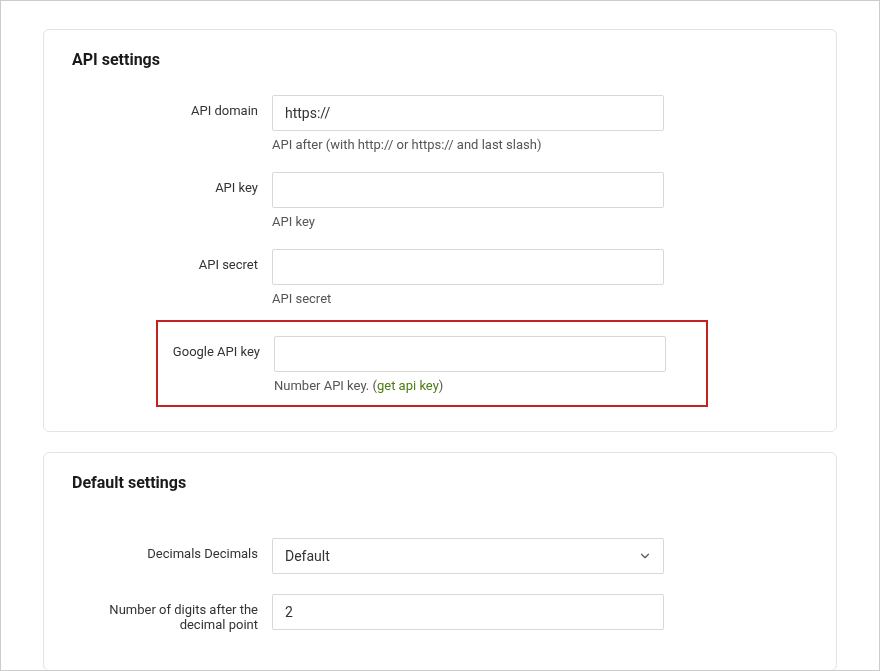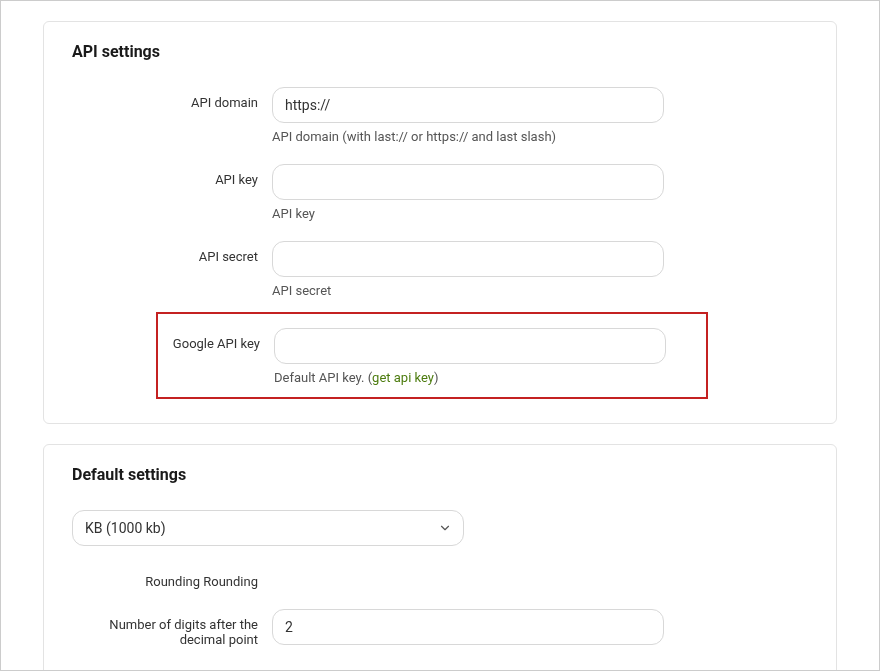--- a/index.html
+++ b/index.html
@@ -23,21 +23,21 @@
     }
     .page-title {
       font-size: 18px;
       font-weight: 700;
       margin-bottom: 20px;
     }
     .card {
       border: 1px solid #e3e3e3;
       border-radius: 6px;
       padding: 20px 28px 24px 28px;
-      margin: 8px 26px 20px 26px;
+      margin: 16px 26px 20px 26px;
       background: #fff;
     }
     .card-title {
       font-size: 16px;
       font-weight: 700;
       margin-bottom: 20px;
     }
     .form-row {
       display: flex;
       align-items: flex-start;
@@ -54,21 +54,21 @@
       flex-shrink: 0;
     }
     .form-control-wrap {
       flex: 0 0 auto;
       width: 392px;
     }
     .text-input, .select-input {
       width: 100%;
       height: 36px;
       border: 1px solid #d8d8d8;
-      border-radius: 12px;
+      border-radius: 2px;
       padding: 0 12px;
       font-size: 14px;
       color: #333;
       background: #fff;
       font-family: inherit;
     }
     .hint {
       font-size: 13px;
       color: #555;
       margin-top: 6px;
@@ -120,21 +120,21 @@
 
 <div class="page">
 
   <div class="card">
     <h2 class="card-title">API settings</h2>
 
     <div class="form-row">
       <div class="form-label">API domain</div>
       <div class="form-control-wrap">
         <input class="text-input" type="text" value="https://" style="">
-        <div class="hint">API domain (with last:// or https:// and last slash)</div>
+        <div class="hint">API after (with http:// or https:// and last slash)</div>
       </div>
     </div>
 
     <div class="form-row">
       <div class="form-label">API key</div>
       <div class="form-control-wrap">
         <input class="text-input masked-input" type="text" value="" style="">
         <div class="hint">API key</div>
       </div>
     </div>
@@ -146,45 +146,45 @@
         <div class="hint">API secret</div>
       </div>
     </div>
 
     <div class="highlight-box">
       <div class="form-row">
         <div class="form-label">Google API key</div>
         <div class="form-control-wrap">
           <input class="text-input masked-input" type="text" value="" style="">
           <div class="hint">
-            <span>Default API key. (</span><a href="#">get api key</a><span>)</span>
+            <span>Number API key. (</span><a href="#">get api key</a><span>)</span>
           </div>
         </div>
       </div>
     </div>
   </div>
 
   <div class="card">
     <h2 class="card-title">Default settings</h2>
 
     <div class="form-row">
+    </div>
+
+    <div class="form-row">
+      <div class="form-label">Decimals Decimals</div>
       <div class="form-control-wrap">
         <div class="select-wrap">
-          <input class="select-input" type="text" readonly="" value="KB (1000 kb)" style="">
+          <input class="select-input" type="text" readonly="" value="Default" style="">
           <span class="chevron">
             <svg width="14" height="14" viewBox="0 0 24 24" fill="none" stroke="#555" stroke-width="2" stroke-linecap="round" stroke-linejoin="round">
                 <polyline points="6 9 12 15 18 9"></polyline>
               </svg>
           </span>
         </div>
       </div>
-    </div>
-
-    <div class="form-row">
-      <div class="form-label">Rounding Rounding</div>
     </div>
 
     <div class="form-row">
       <div class="form-label">Number of digits after the decimal point</div>
       <div class="form-control-wrap">
         <input class="text-input" type="text" value="2" style="">
       </div>
     </div>
   </div>
 

